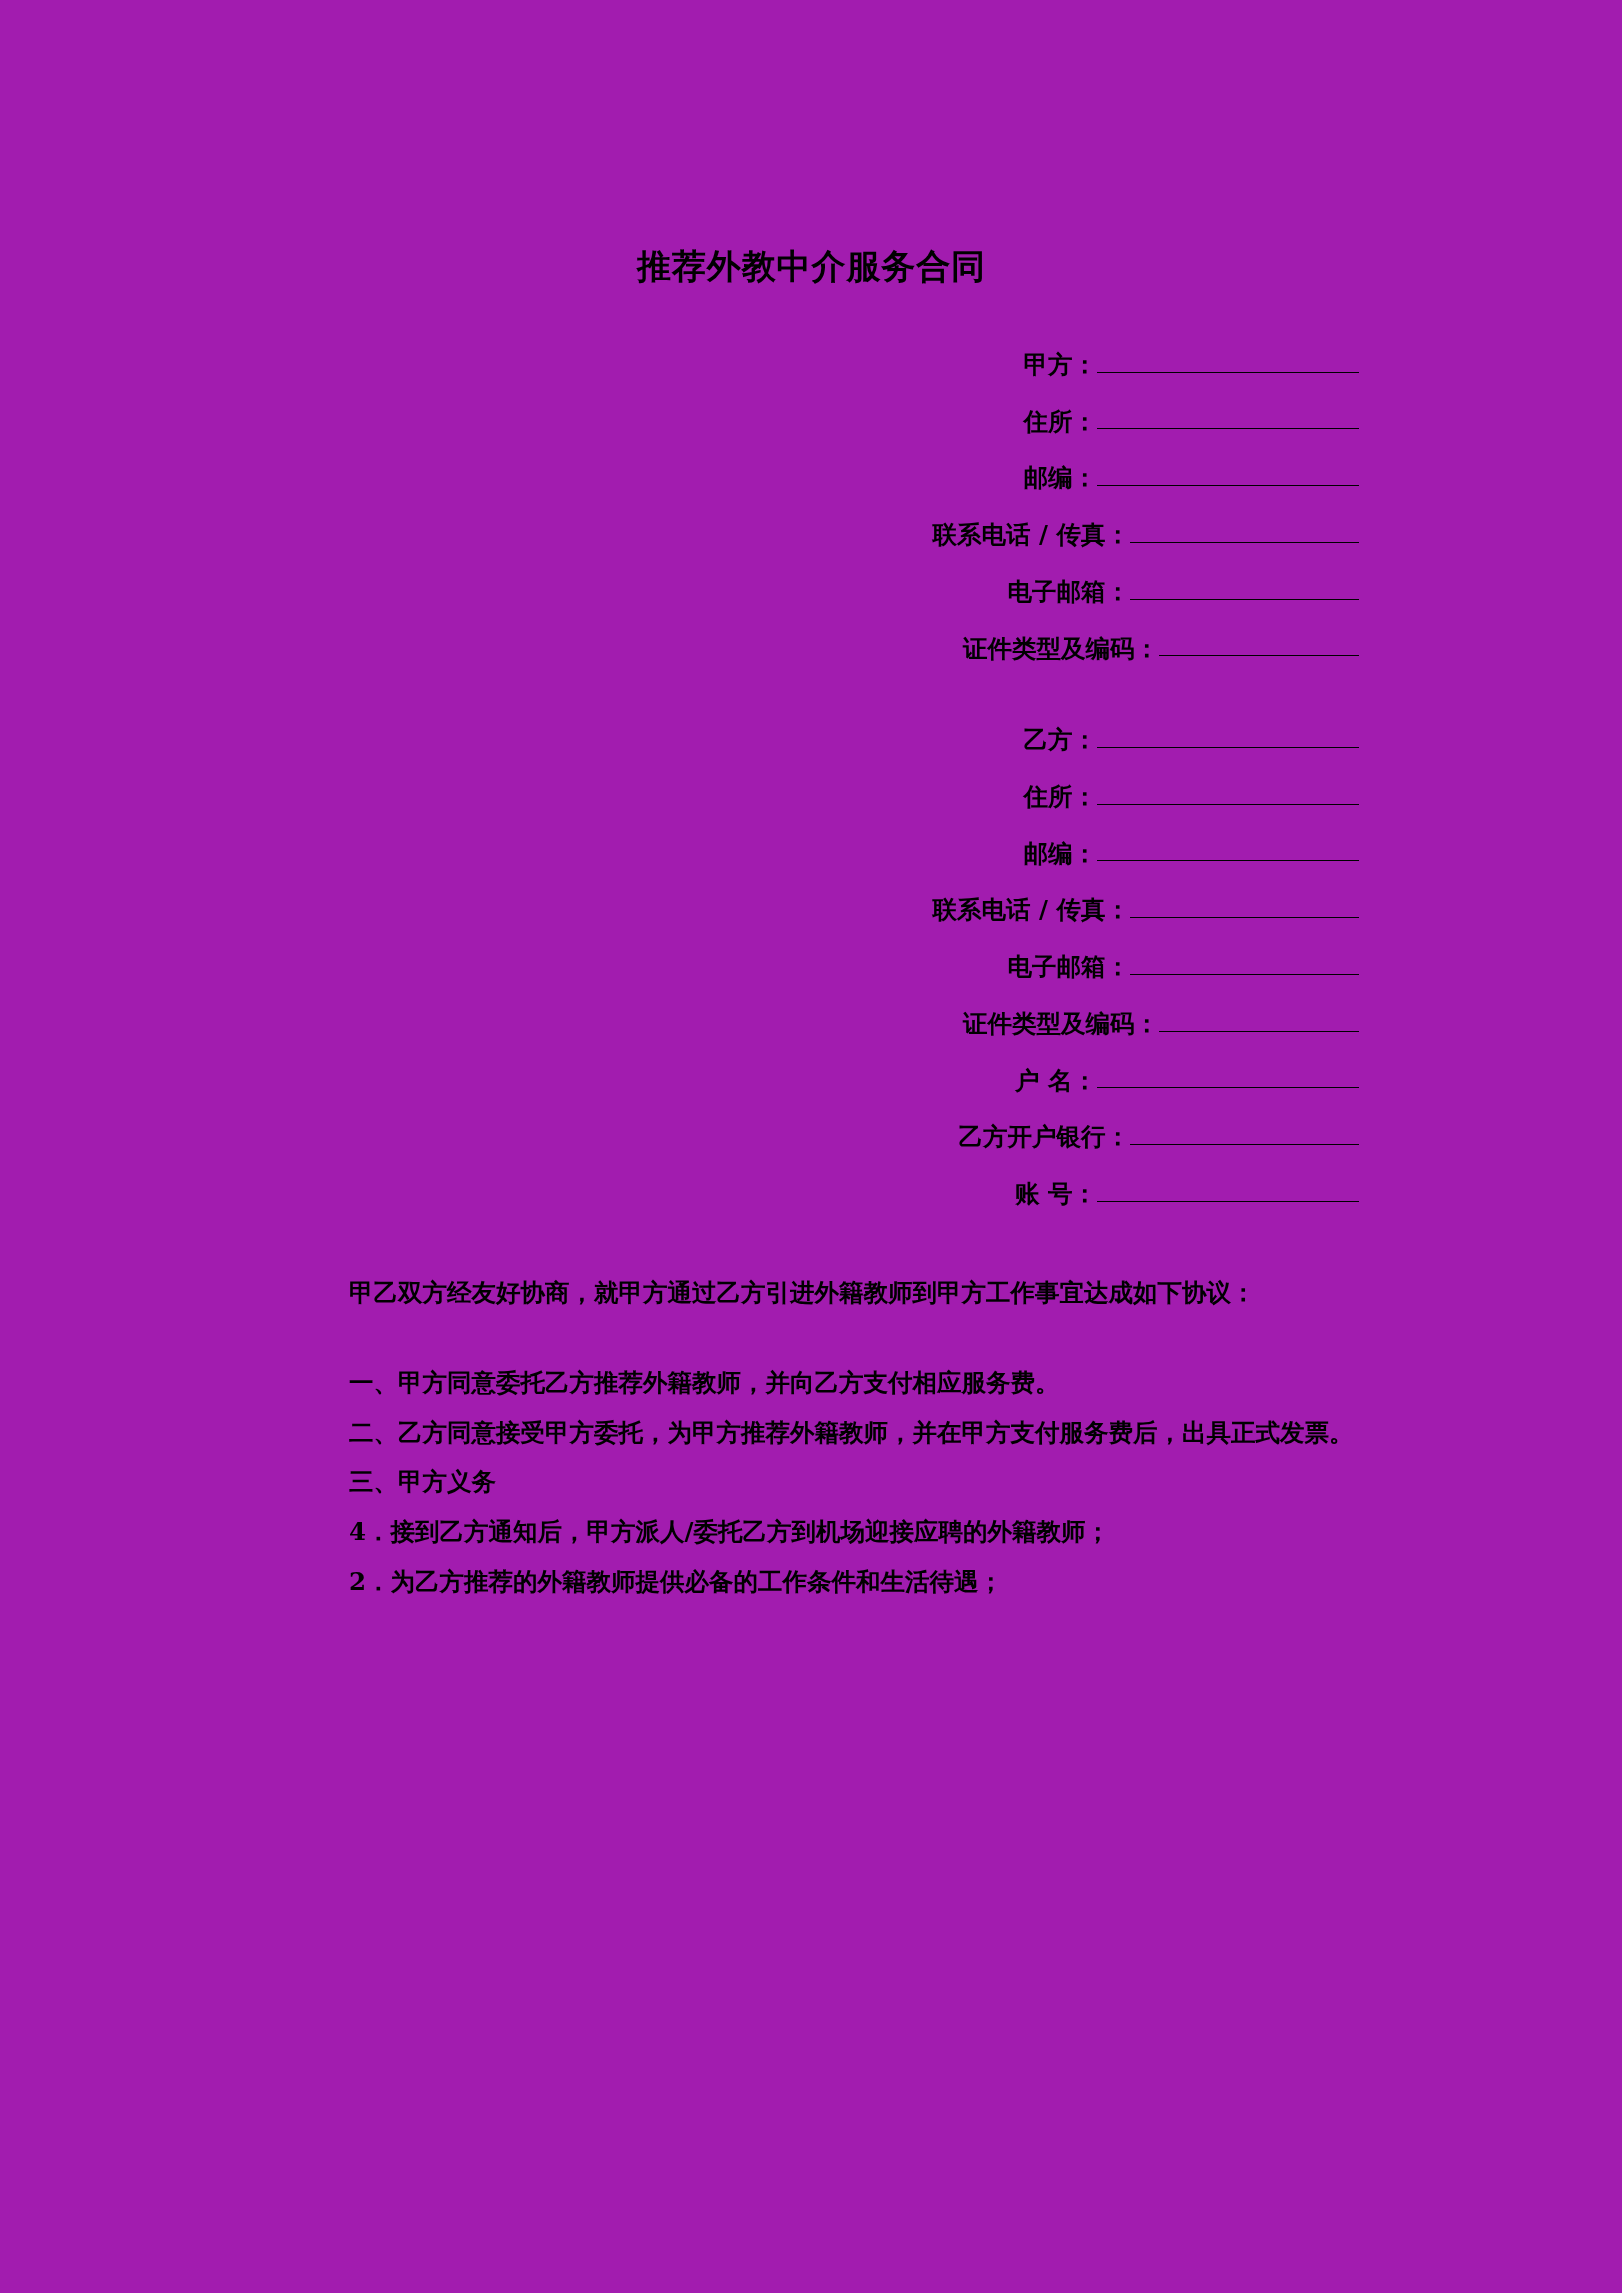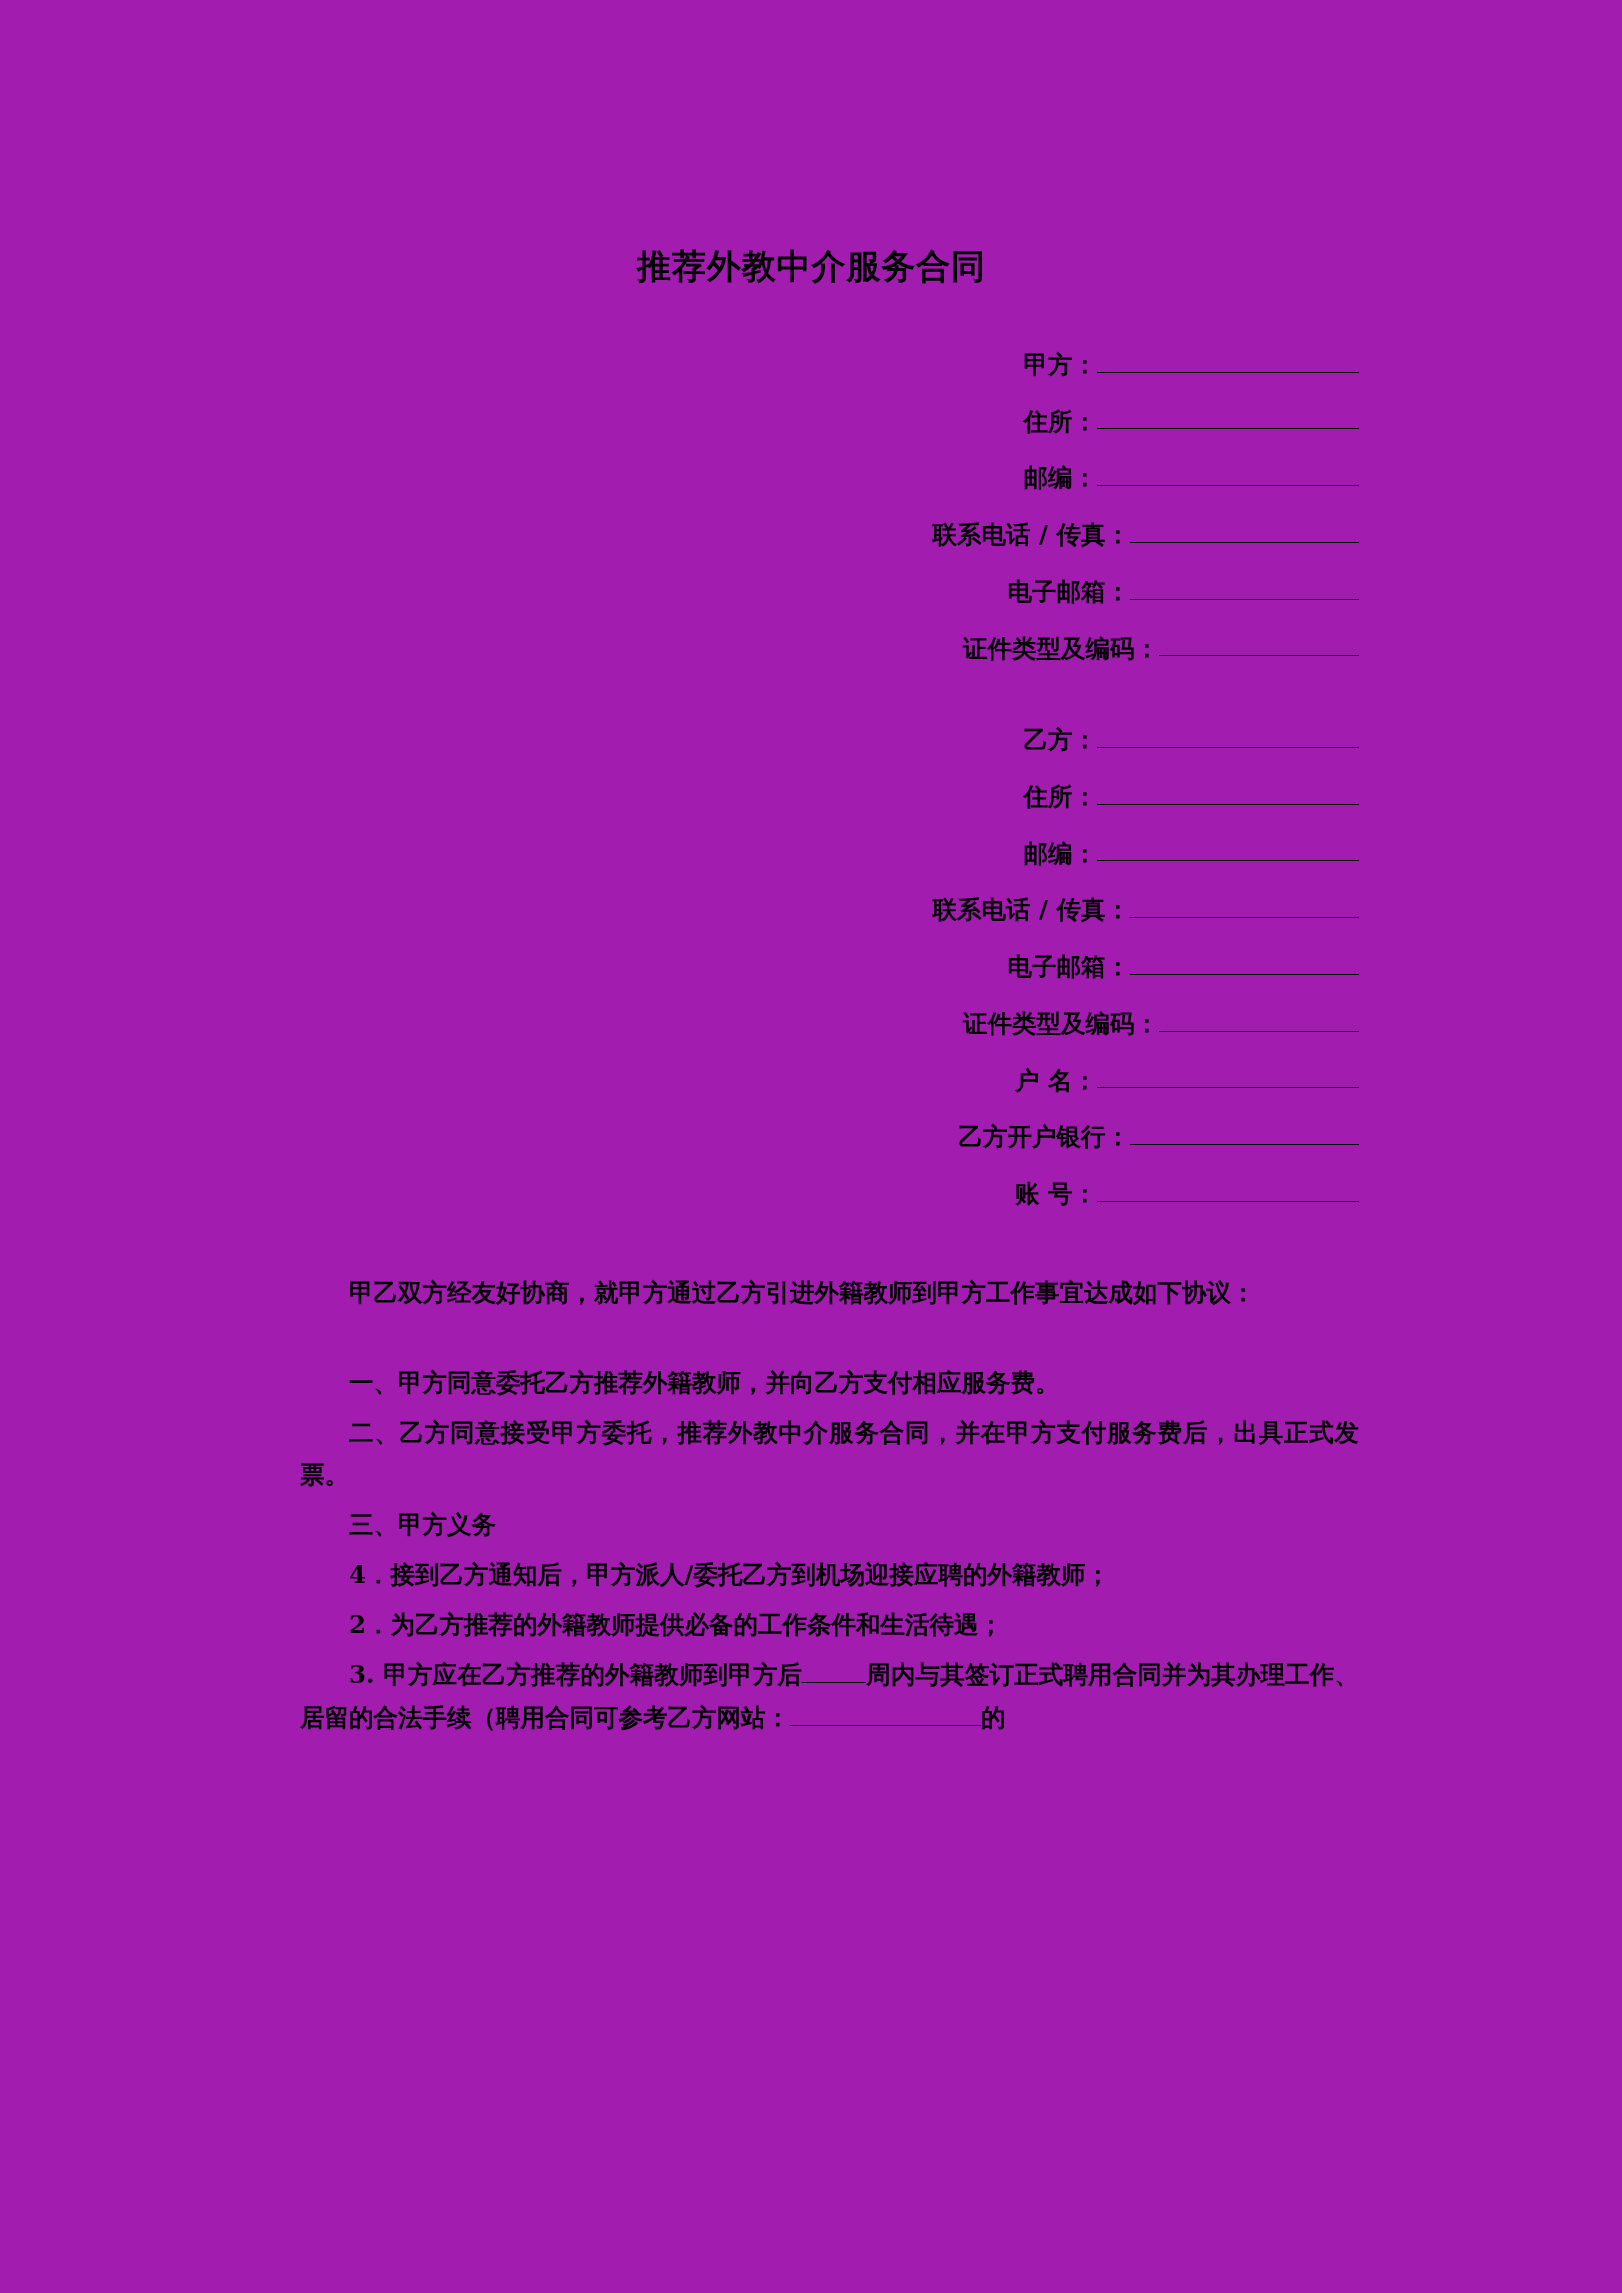--- a/index.html
+++ b/index.html
@@ -140,21 +140,20 @@
       </div>
     </div>
 
     <div class="para-spacer-lg"></div>
 
     <p class="para indent">甲乙双方经友好协商，就甲方通过乙方引进外籍教师到甲方工作事宜达成如下协议：</p>
 
     <div class="para-spacer-lg"></div>
 
     <p class="para indent para-tight">一、甲方同意委托乙方推荐外籍教师，并向乙方支付相应服务费。</p>
-    <p class="para indent para-tight">二、乙方同意接受甲方委托，推荐外教中介服务合同，并在甲方支付服务费后，出具正式发票。</p>
+    <p class="para indent para-tight">二、乙方同意接受甲方委托，为甲方推荐外籍教师，并在甲方支付服务费后，出具正式发票。</p>
     <p class="para indent para-tight">三、甲方义务</p>
     <p class="para indent para-tight">4．接到乙方通知后，甲方派人/委托乙方到机场迎接应聘的外籍教师；</p>
     <p class="para indent para-tight">2．为乙方推荐的外籍教师提供必备的工作条件和生活待遇；</p>
-    <p class="para indent para-tight"><span>3. 甲方应在乙方推荐的外籍教师到甲方后</span><span class="inline-blank"></span><span>周内与其签订正式聘用合同并为其办理工作、居留的合法手续（聘用合同可参考乙方网站：</span><span class="inline-blank wide"></span><span>的</span></p>
 
   </div>
 </div>
 
 
 </body></html>

